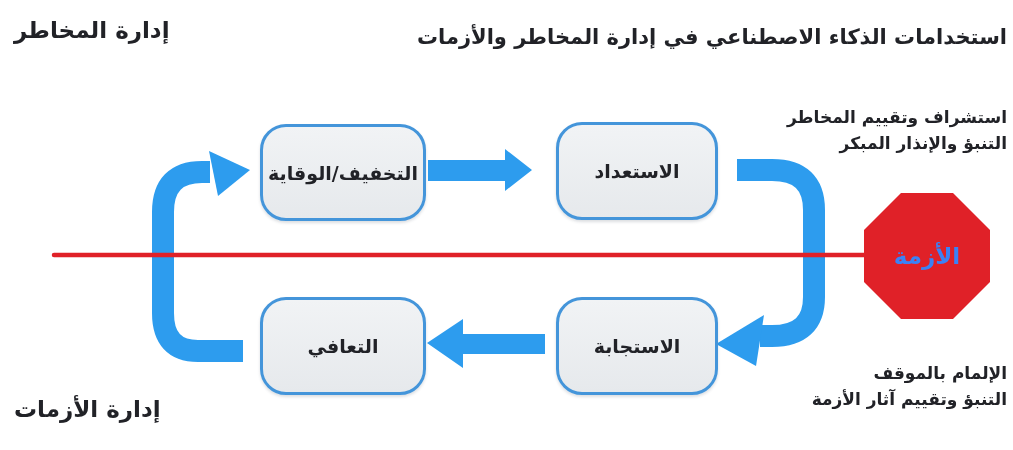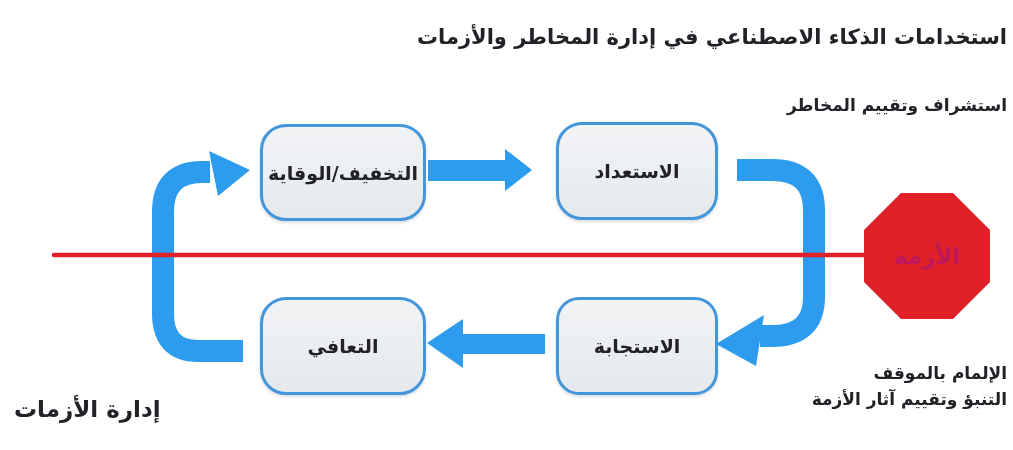--- a/index.html
+++ b/index.html
@@ -26,32 +26,32 @@
   .octagon{fill:var(--red);}
   .cycle-box{
     border:3px solid var(--box-border);border-radius:26px;
     background:linear-gradient(180deg,#f1f3f5 0%,#e6e9ec 100%);
     box-shadow:0 2px 3px rgba(60,70,90,.18);
     display:flex;align-items:center;justify-content:center;
     font-size:19px;font-weight:bold;direction:rtl;text-align:center;
   }
   #box-mitigation{left:260px;top:124px;width:160px;height:91px;}
   #box-preparedness{left:556px;top:122px;width:156px;height:92px;text-align:right;}
-  #box-response{left:556px;top:297px;width:156px;height:92px;border-radius:23px;}
+  #box-response{left:556px;top:297px;width:156px;height:92px;}
   #box-recovery{left:260px;top:297px;width:160px;height:92px;align-items:center;}
   #crisis-badge-label{
     left:864px;top:193px;width:126px;height:126px;
     display:flex;align-items:center;justify-content:center;
-    color:#be185d;font-size:23px;font-weight:bold;direction:rtl;
+    color:#3b82f6;font-size:23px;font-weight:bold;direction:rtl;
   }
   .annotation{
     right:6px;font-size:17px;font-weight:bold;line-height:1.55;
     direction:rtl;text-align:right;
   }
-  #annotation-top{top:92px;}
+  #annotation-top{top:104px;}
   #annotation-bottom{top:360px;}
 </style>
 </head>
 <body>
 
 <div id="canvas">
 
   <svg id="arrow-svg" class="abs" width="1013" height="450" viewBox="0 0 1013 450">
 
     <path class="loop-stroke" d="M 243 351 H 198 Q 163 351 163 313 V 212 Q 163 172 202 172 H 210"></path>
@@ -63,20 +63,21 @@
     <polygon class="straight-arrow" points="428,160 505,160 505,149 532,170 505,191 505,181 428,181"></polygon>
 
     <polygon class="straight-arrow" points="545,334 463,334 463,319 427,343 463,368 463,354 545,354"></polygon>
 
     <line class="timeline" x1="54" y1="255" x2="898" y2="255"></line>
 
     <polygon class="octagon" points="990,230 990,282 953,319 901,319 864,282 864,230 901,193 953,193"></polygon>
   </svg>
 
   <div id="title" class="abs">استخدامات الذكاء الاصطناعي في إدارة المخاطر والأزمات</div>
+  <div id="risk-label" class="abs corner-label">إدارة المخاطر</div>
   <div id="box-mitigation" class="abs cycle-box">
     <span>التخفيف/الوقاية</span>
   </div>
 
   <div id="crisis-mgmt-label" class="abs corner-label">إدارة الأزمات</div>
   <div id="box-preparedness" class="abs cycle-box">
     <span>الاستعداد</span>
   </div>
   <div id="box-response" class="abs cycle-box">
     <span>الاستجابة</span>
@@ -84,19 +85,20 @@
   <div id="box-recovery" class="abs cycle-box">
     <span>التعافي</span>
   </div>
 
   <div id="crisis-badge-label" class="abs">
     <span>الأزمة</span>
   </div>
 
   <div id="annotation-top" class="abs annotation">
     <div>استشراف وتقييم المخاطر</div>
+    <div>التنبؤ والإنذار المبكر</div>
   </div>
   <div id="annotation-bottom" class="abs annotation">
     <div>الإلمام بالموقف</div>
     <div>التنبؤ وتقييم آثار الأزمة</div>
   </div>
 
 </div>
 
 </body></html>

